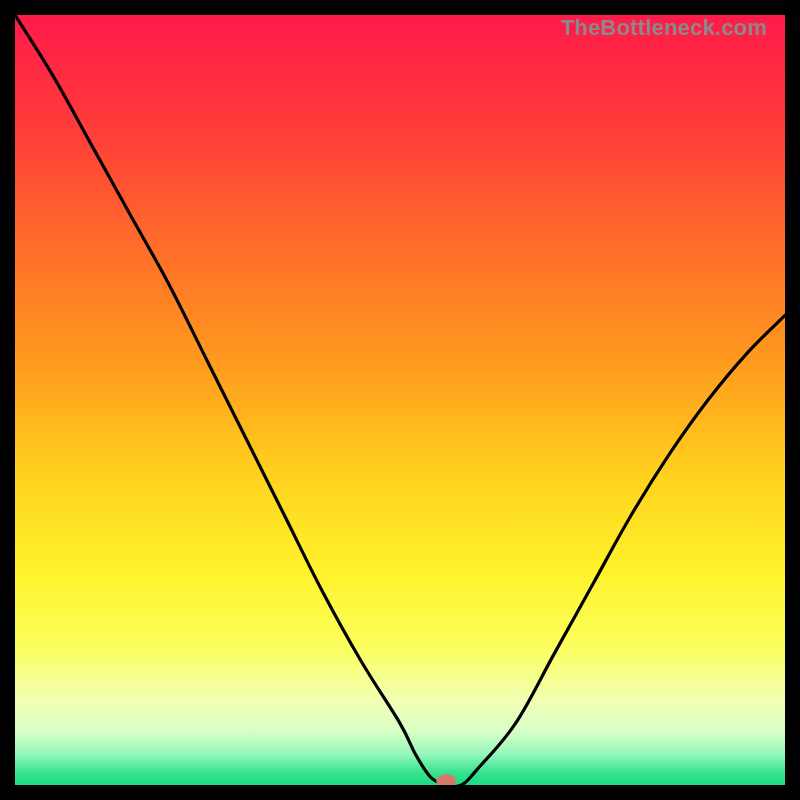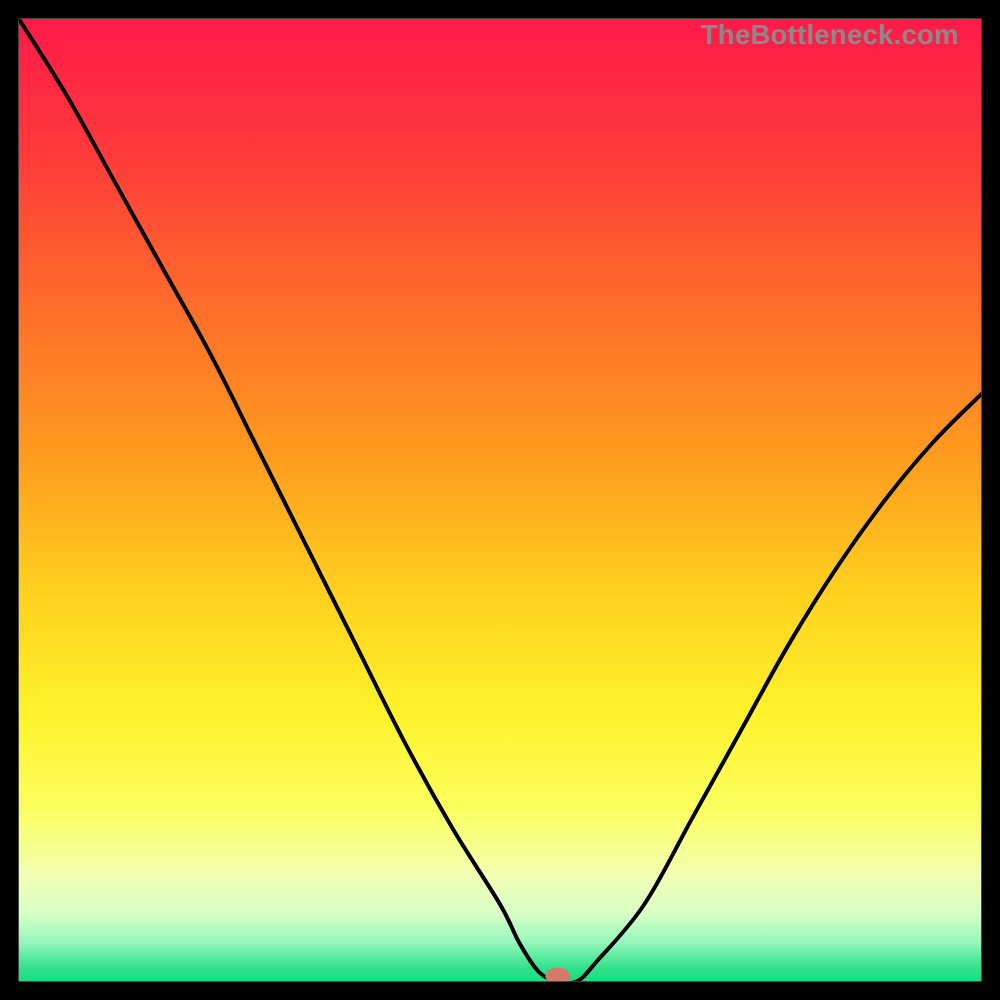--- a/index.html
+++ b/index.html
@@ -10,21 +10,21 @@
     background: #000;
     overflow: hidden;
     font-family: Arial, Helvetica, sans-serif;
   }
   .frame {
     position: absolute;
     left: 15px;
     top: 15px;
     width: 770px;
     height: 770px;
-    background: #ffffff;
+    background: #4c1d95;
   }
   .plot {
     position: absolute;
     left: 0;
     top: 0;
     width: 770px;
     height: 770px;
   }
   .watermark {
     position: absolute;

